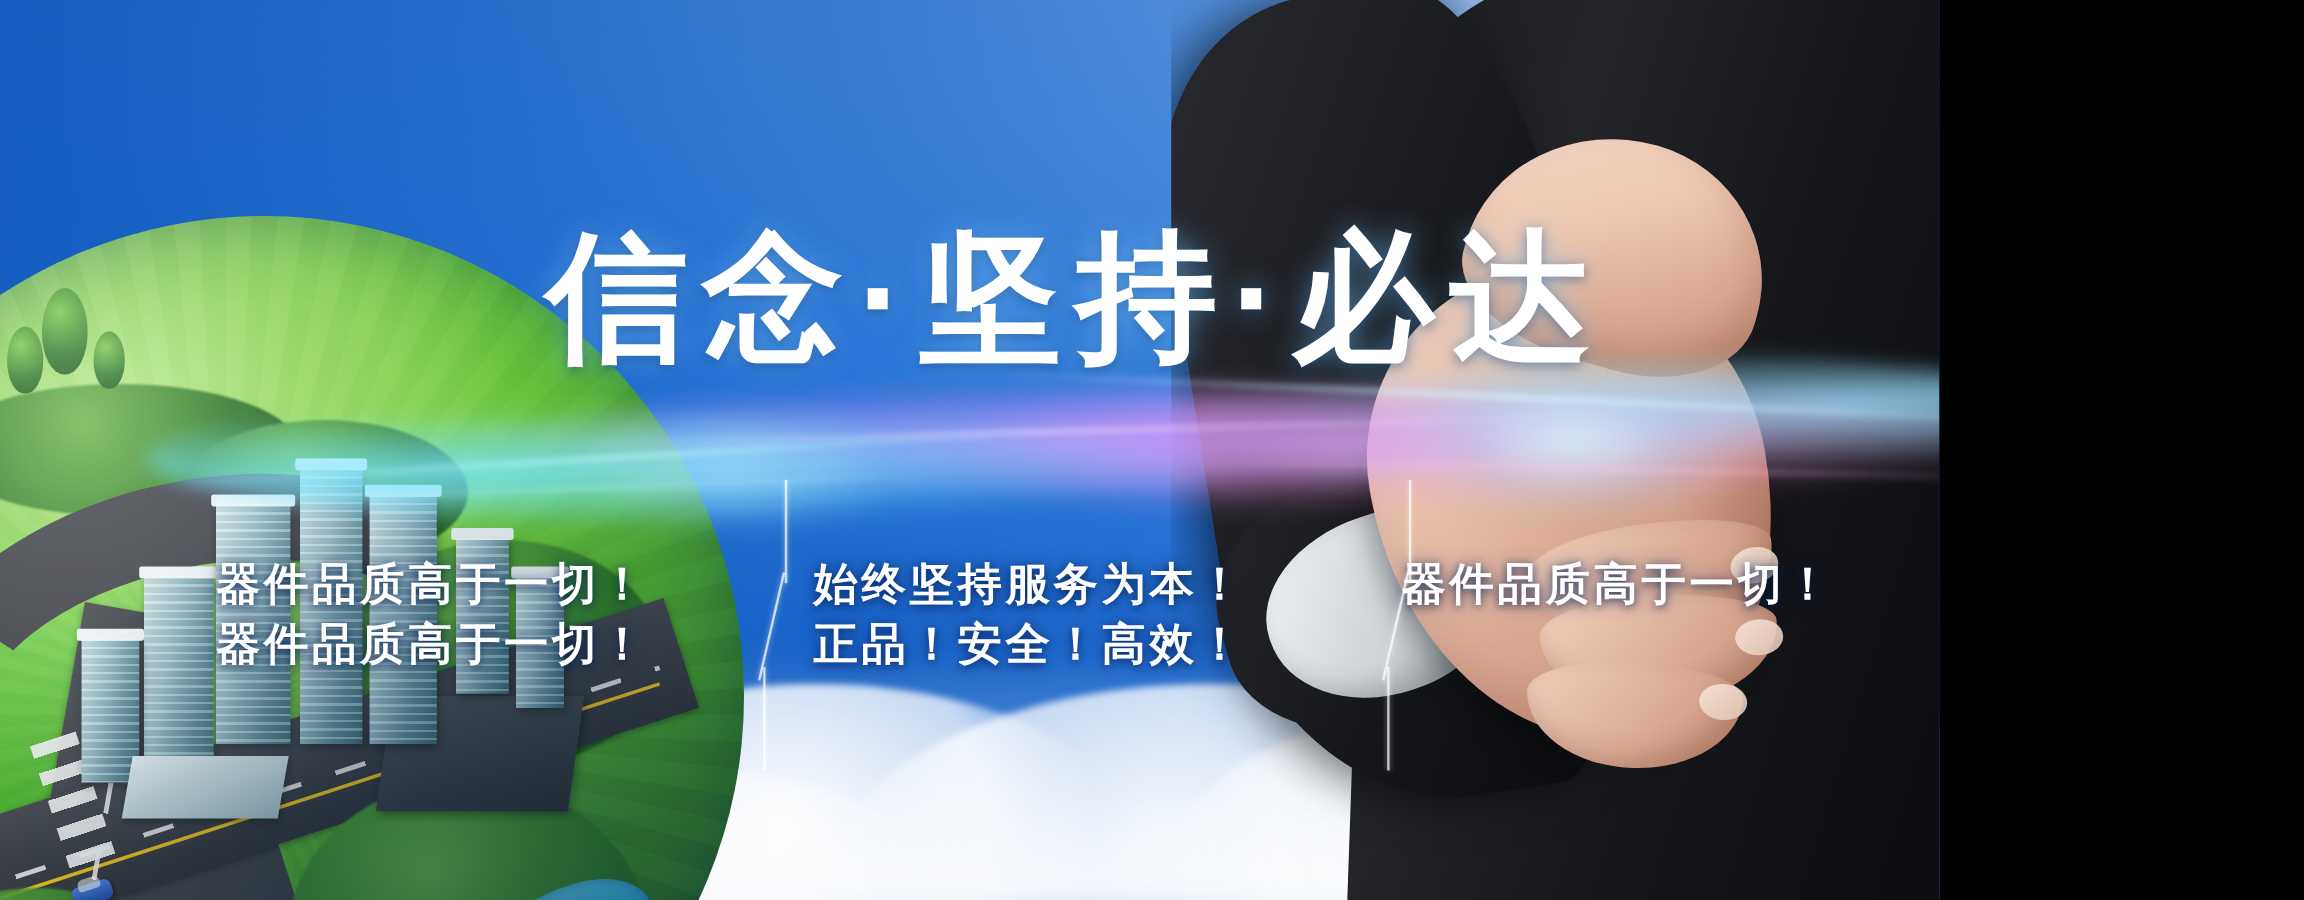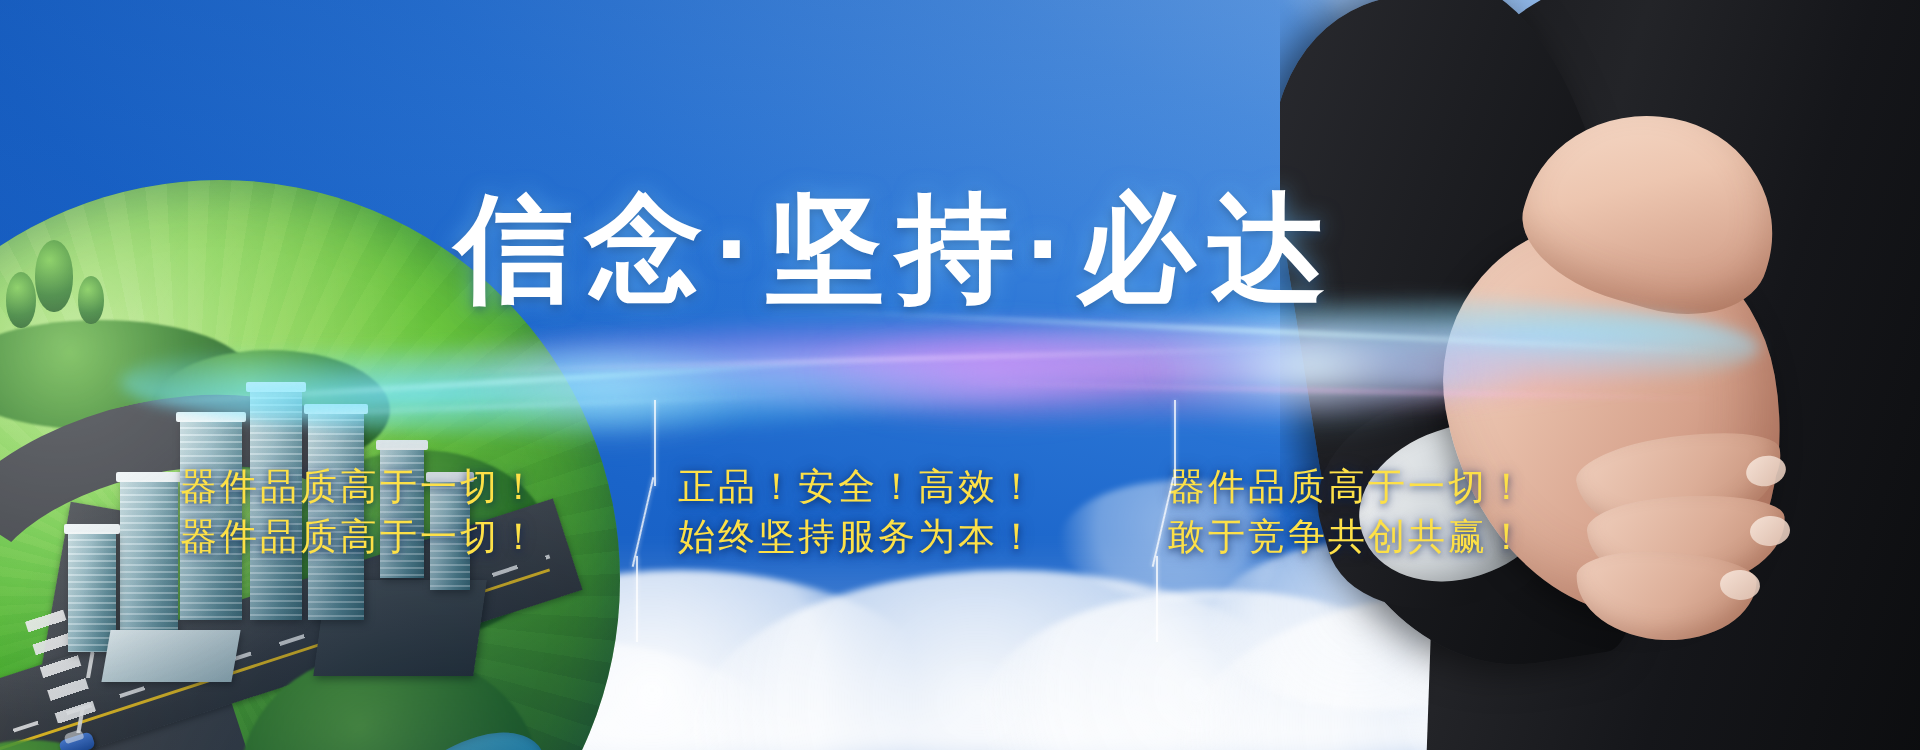--- a/index.html
+++ b/index.html
@@ -1,21 +1,21 @@
 <!DOCTYPE html>
 <html lang="zh"><head>
 <meta charset="utf-8">
 <title>Banner</title>
 <style>
   html,body{margin:0;padding:0;background:#000;}
   *{box-sizing:border-box;}
 
   .banner{
     position:relative;
-    width:1920px;
+    width:1616px;
     height:750px;
     overflow:hidden;
     font-family:"Liberation Sans","DejaVu Sans",sans-serif;
     background:#1565c8;
   }
 
   
   .sky{
     position:absolute; inset:0;
     background:
@@ -273,24 +273,24 @@
   }
 
   
   .slogans{
     position:absolute;left:180px;top:462px;width:1440px;height:120px;
     display:flex;align-items:flex-start;
   }
   .slogan-col{
     position:relative;
     white-space:nowrap;
-    color:#fde047;
+    color:#ffffff;
     font-size:37px;
     line-height:1.36;
-    font-weight:400;
+    font-weight:700;
     letter-spacing:3px;
     text-shadow:0 2px 7px rgba(0,25,70,.72), 0 0 16px rgba(0,40,110,.45);
     font-family:"Liberation Sans","DejaVu Sans",sans-serif;
   }
   .col-1{width:470px;}
   .col-2{width:490px;padding-left:28px;}
   .col-3{width:480px;padding-left:28px;}
 
   .divider{
     position:absolute;top:-62px;width:34px;height:242px;
@@ -424,26 +424,25 @@
   </div>
 
   <div class="headline">信念·坚持·必达</div>
 
   <div class="slogans">
     <div class="slogan-col col-1">
       <div>器件品质高于一切！</div>
       <div>器件品质高于一切！</div>
     </div>
     <div class="slogan-col col-2">
+      <div>始终坚持服务为本！</div>
       <div>正品！安全！高效！</div>
-      <div>始终坚持服务为本！</div>
     </div>
     <div class="slogan-col col-3">
       <div>器件品质高于一切！</div>
-      <div>敢于竞争共创共赢！</div>
     </div>
 
     <div class="divider dv1">
       <i class="seg seg-top"></i>
       <i class="seg seg-mid"></i>
       <i class="seg seg-bot"></i>
     </div>
     <div class="divider dv2">
       <i class="seg seg-top"></i>
       <i class="seg seg-mid"></i>

